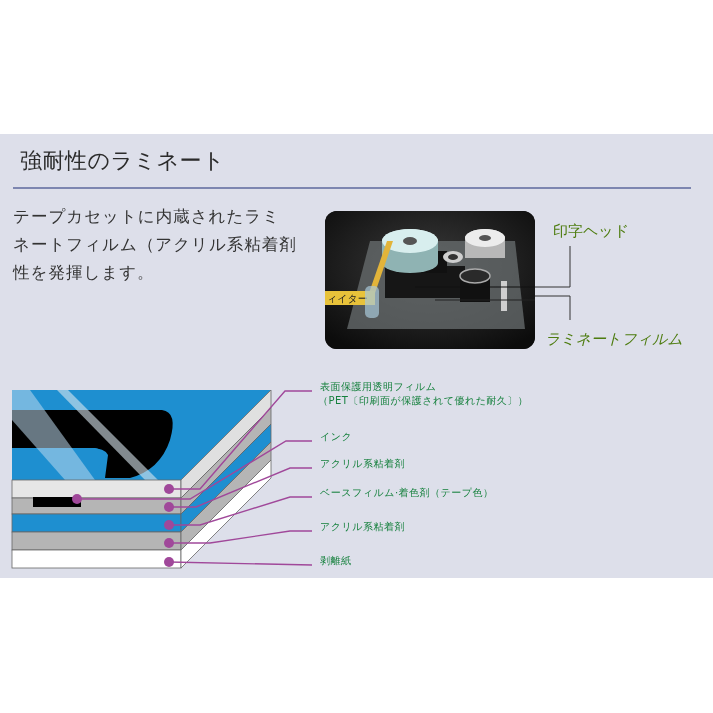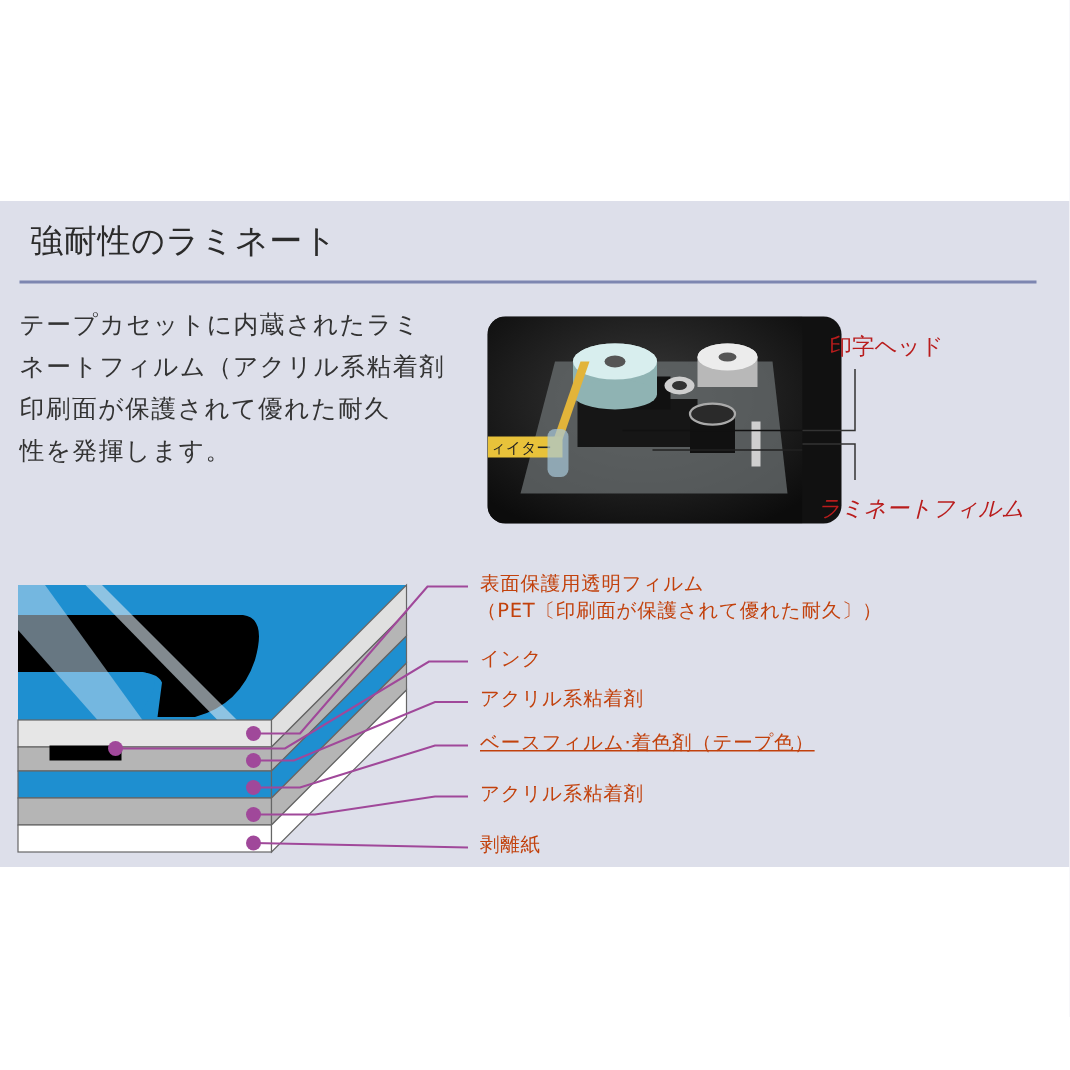--- a/index.html
+++ b/index.html
@@ -2,36 +2,35 @@
 <html><head>
 <meta charset="utf-8">
 <style>
   html,body{margin:0;padding:0;background:#ffffff;}
   body{width:713px;height:713px;position:relative;overflow:hidden;font-family:"DejaVu Sans","Liberation Sans",sans-serif;color:#333;}
   .panel{position:absolute;left:0;top:134px;width:713px;height:444px;background:#dddfea;}
   .title{position:absolute;left:20px;top:146px;font-size:22px;color:#2b2b2b;letter-spacing:0.5px;}
   .title-rule{position:absolute;left:13px;top:187px;width:678px;height:2px;background:#7d86b0;}
   .desc{position:absolute;left:13px;top:203px;width:300px;font-size:16.5px;line-height:28px;color:#333;letter-spacing:1px;}
   .desc span{display:block;white-space:nowrap;}
-  .photo{position:absolute;left:325px;top:211px;width:236px;height:138px;border-radius:12px;overflow:hidden;background:#111;}
-  .lbl{position:absolute;font-size:15px;color:#b91c1c;white-space:nowrap;}
-  .layer-lbl{position:absolute;left:320px;font-size:13px;color:#c2410c;white-space:nowrap;letter-spacing:0.5px;}
+  .photo{position:absolute;left:325px;top:211px;width:210px;height:138px;border-radius:12px;overflow:hidden;background:#111;}
+  .lbl{position:absolute;font-size:15px;color:#4d7c0f;white-space:nowrap;}
+  .layer-lbl{position:absolute;left:320px;font-size:10px;color:#15803d;white-space:nowrap;letter-spacing:0.5px;}
   svg{position:absolute;left:0;top:0;}
 </style>
 </head>
 <body>
 
 <div class="panel"></div>
 <div class="title">強耐性のラミネート</div>
 <div class="title-rule"></div>
 
 <div class="desc">
   <span>テープカセットに内蔵されたラミ</span>
   <span>ネートフィルム（アクリル系粘着剤</span>
-  <span>印刷面が保護されて優れた耐久</span>
   <span>性を発揮します。</span>
 </div>
 
 <div class="photo">
   <svg width="210" height="138" viewBox="0 0 210 138">
     <defs>
       <radialGradient id="bg" cx="50%" cy="40%" r="70%">
         <stop offset="0" stop-color="#3a3a3a"></stop>
           <stop offset="1" stop-color="#0c0c0c"></stop>
       </radialGradient>
@@ -111,15 +110,15 @@
     <circle cx="169" cy="562" r="5"></circle>
   </g>
 </svg>
 
 <div class="layer-lbl" style="top:380px;">
   <div>表面保護用透明フィルム</div>
   <div style="margin-left:-2px;">（PET〔印刷面が保護されて優れた耐久〕）</div>
 </div>
 <div class="layer-lbl" style="top:430px;">インク</div>
 <div class="layer-lbl" style="top:457px;">アクリル系粘着剤</div>
-<div class="layer-lbl" style="top:486px;text-decoration:underline;">ベースフィルム·着色剤（テープ色）</div>
+<div class="layer-lbl" style="top:486px;">ベースフィルム·着色剤（テープ色）</div>
 <div class="layer-lbl" style="top:520px;">アクリル系粘着剤</div>
 <div class="layer-lbl" style="top:554px;">剥離紙</div>
 
 </body></html>

